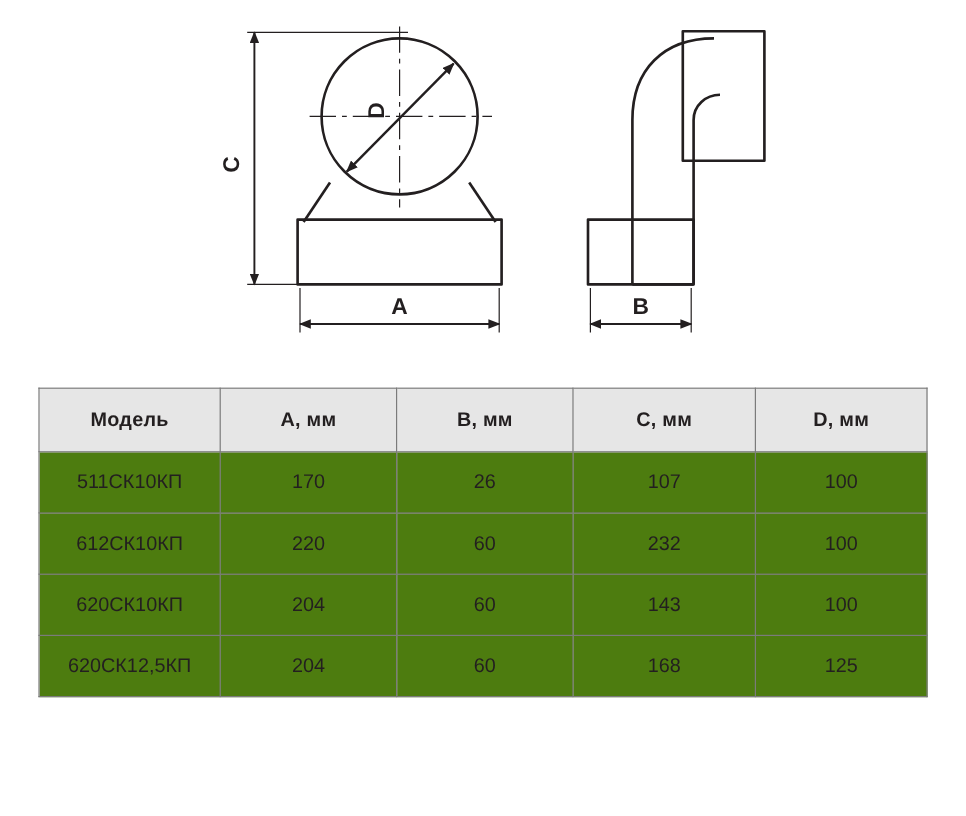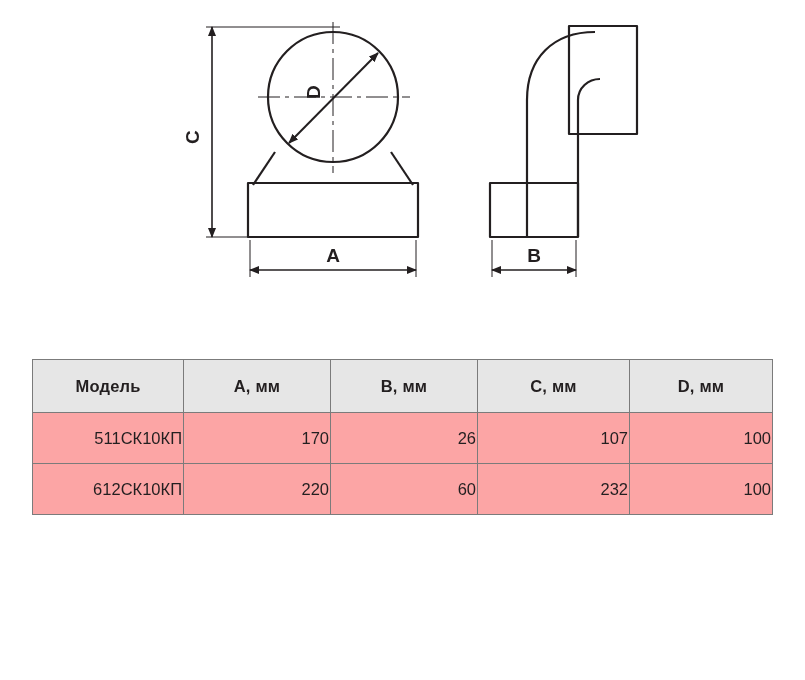--- a/index.html
+++ b/index.html
@@ -33,21 +33,21 @@
   .dim-label {
     font-family: "Liberation Sans", sans-serif;
     font-size: 19px;
     font-weight: bold;
     fill: #231f20;
   }
   
   .table-wrap {
     position: absolute;
     left: 32px;
-    top: 359px;
+    top: 323px;
     width: 740px;
   }
   table.spec {
     border-collapse: collapse;
     width: 740px;
     table-layout: fixed;
   }
   table.spec th,
   table.spec td {
     border: 1px solid #7b7b7b;
@@ -58,22 +58,21 @@
   }
   table.spec thead th {
     background: #e6e6e6;
     font-weight: bold;
     height: 50px;
     letter-spacing: 0.2px;
   }
   table.spec tbody td {
     height: 48px;
     font-weight: normal;
-    background: #fca5a5;
-    text-align: right;
+    background: #4d7c0f;
   }
   table.spec tbody td.model {
     font-weight: normal;
   }
   col.c-model { width: 151px; }
   col.c-a { width: 147px; }
   col.c-b { width: 147px; }
   col.c-c { width: 152px; }
   col.c-d { width: 143px; }
 </style>
@@ -173,17 +172,31 @@
           <td>107</td>
           <td>100</td>
         </tr>
         <tr>
           <td class="model">612СК10КП</td>
           <td>220</td>
           <td>60</td>
           <td>232</td>
           <td>100</td>
         </tr>
+        <tr>
+          <td class="model">620СК10КП</td>
+          <td>204</td>
+          <td>60</td>
+          <td>143</td>
+          <td>100</td>
+        </tr>
+        <tr>
+          <td class="model">620СК12,5КП</td>
+          <td>204</td>
+          <td>60</td>
+          <td>168</td>
+          <td>125</td>
+        </tr>
       </tbody>
     </table>
   </div>
 
 </div>
 
 </body></html>

